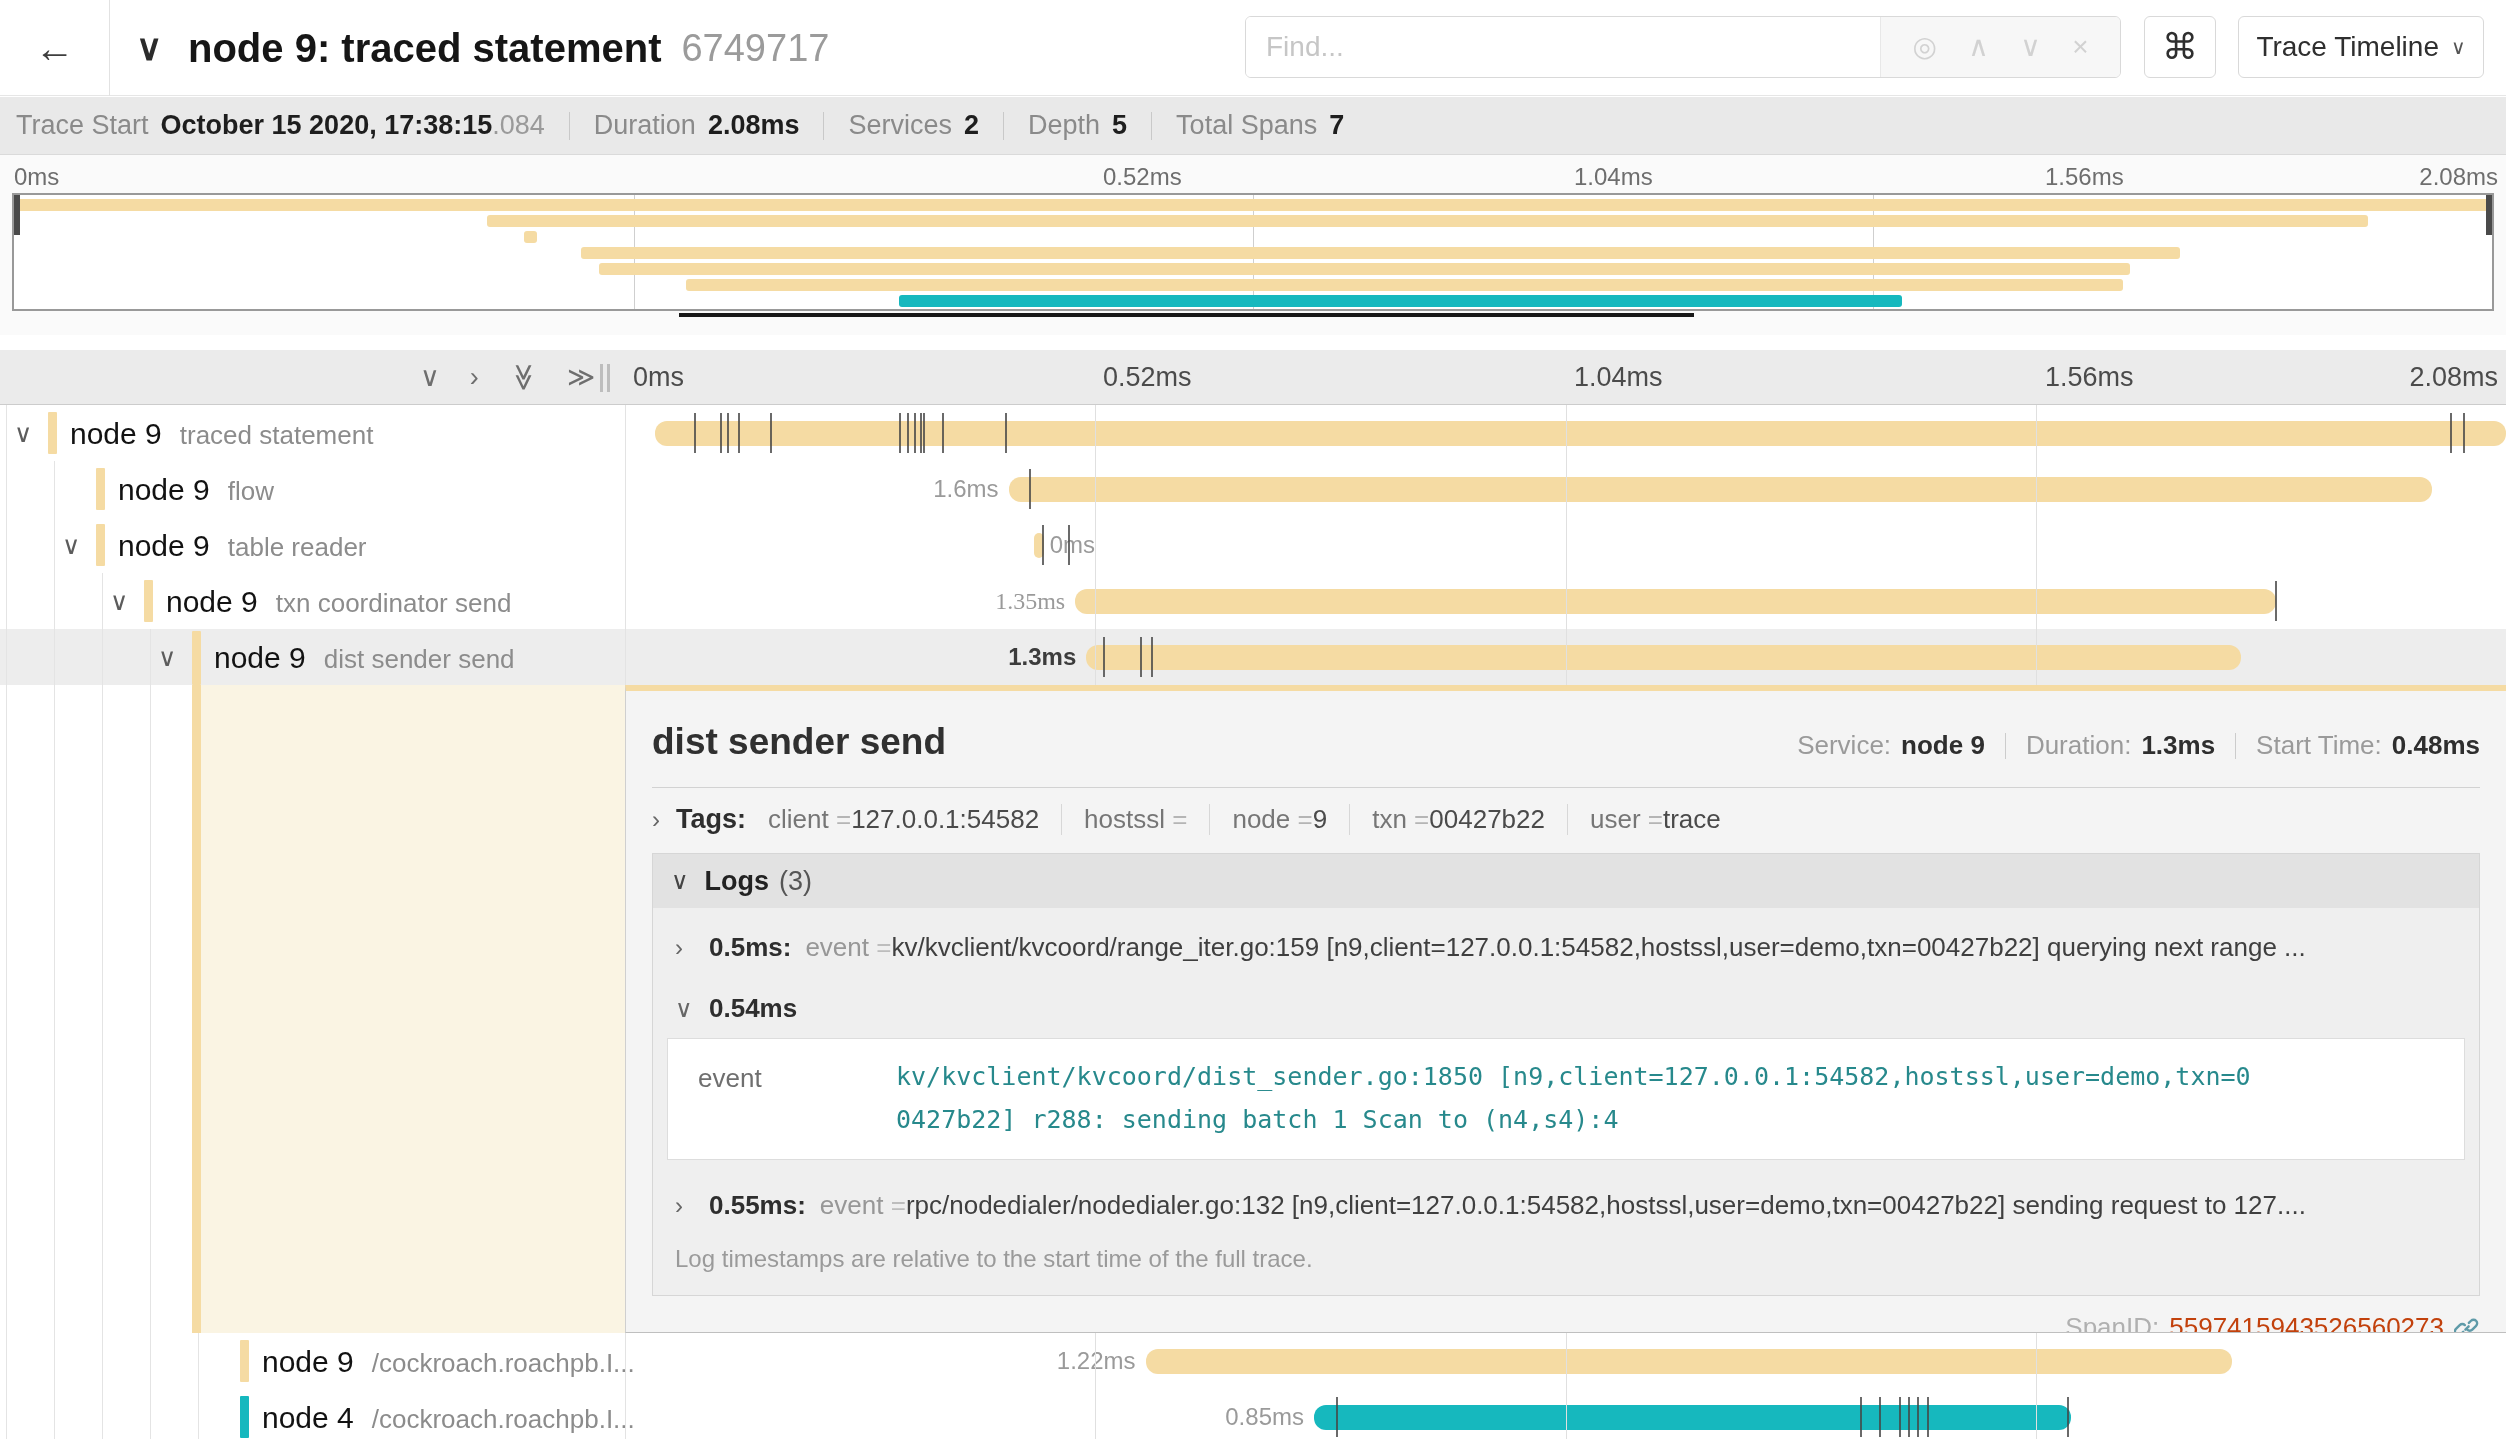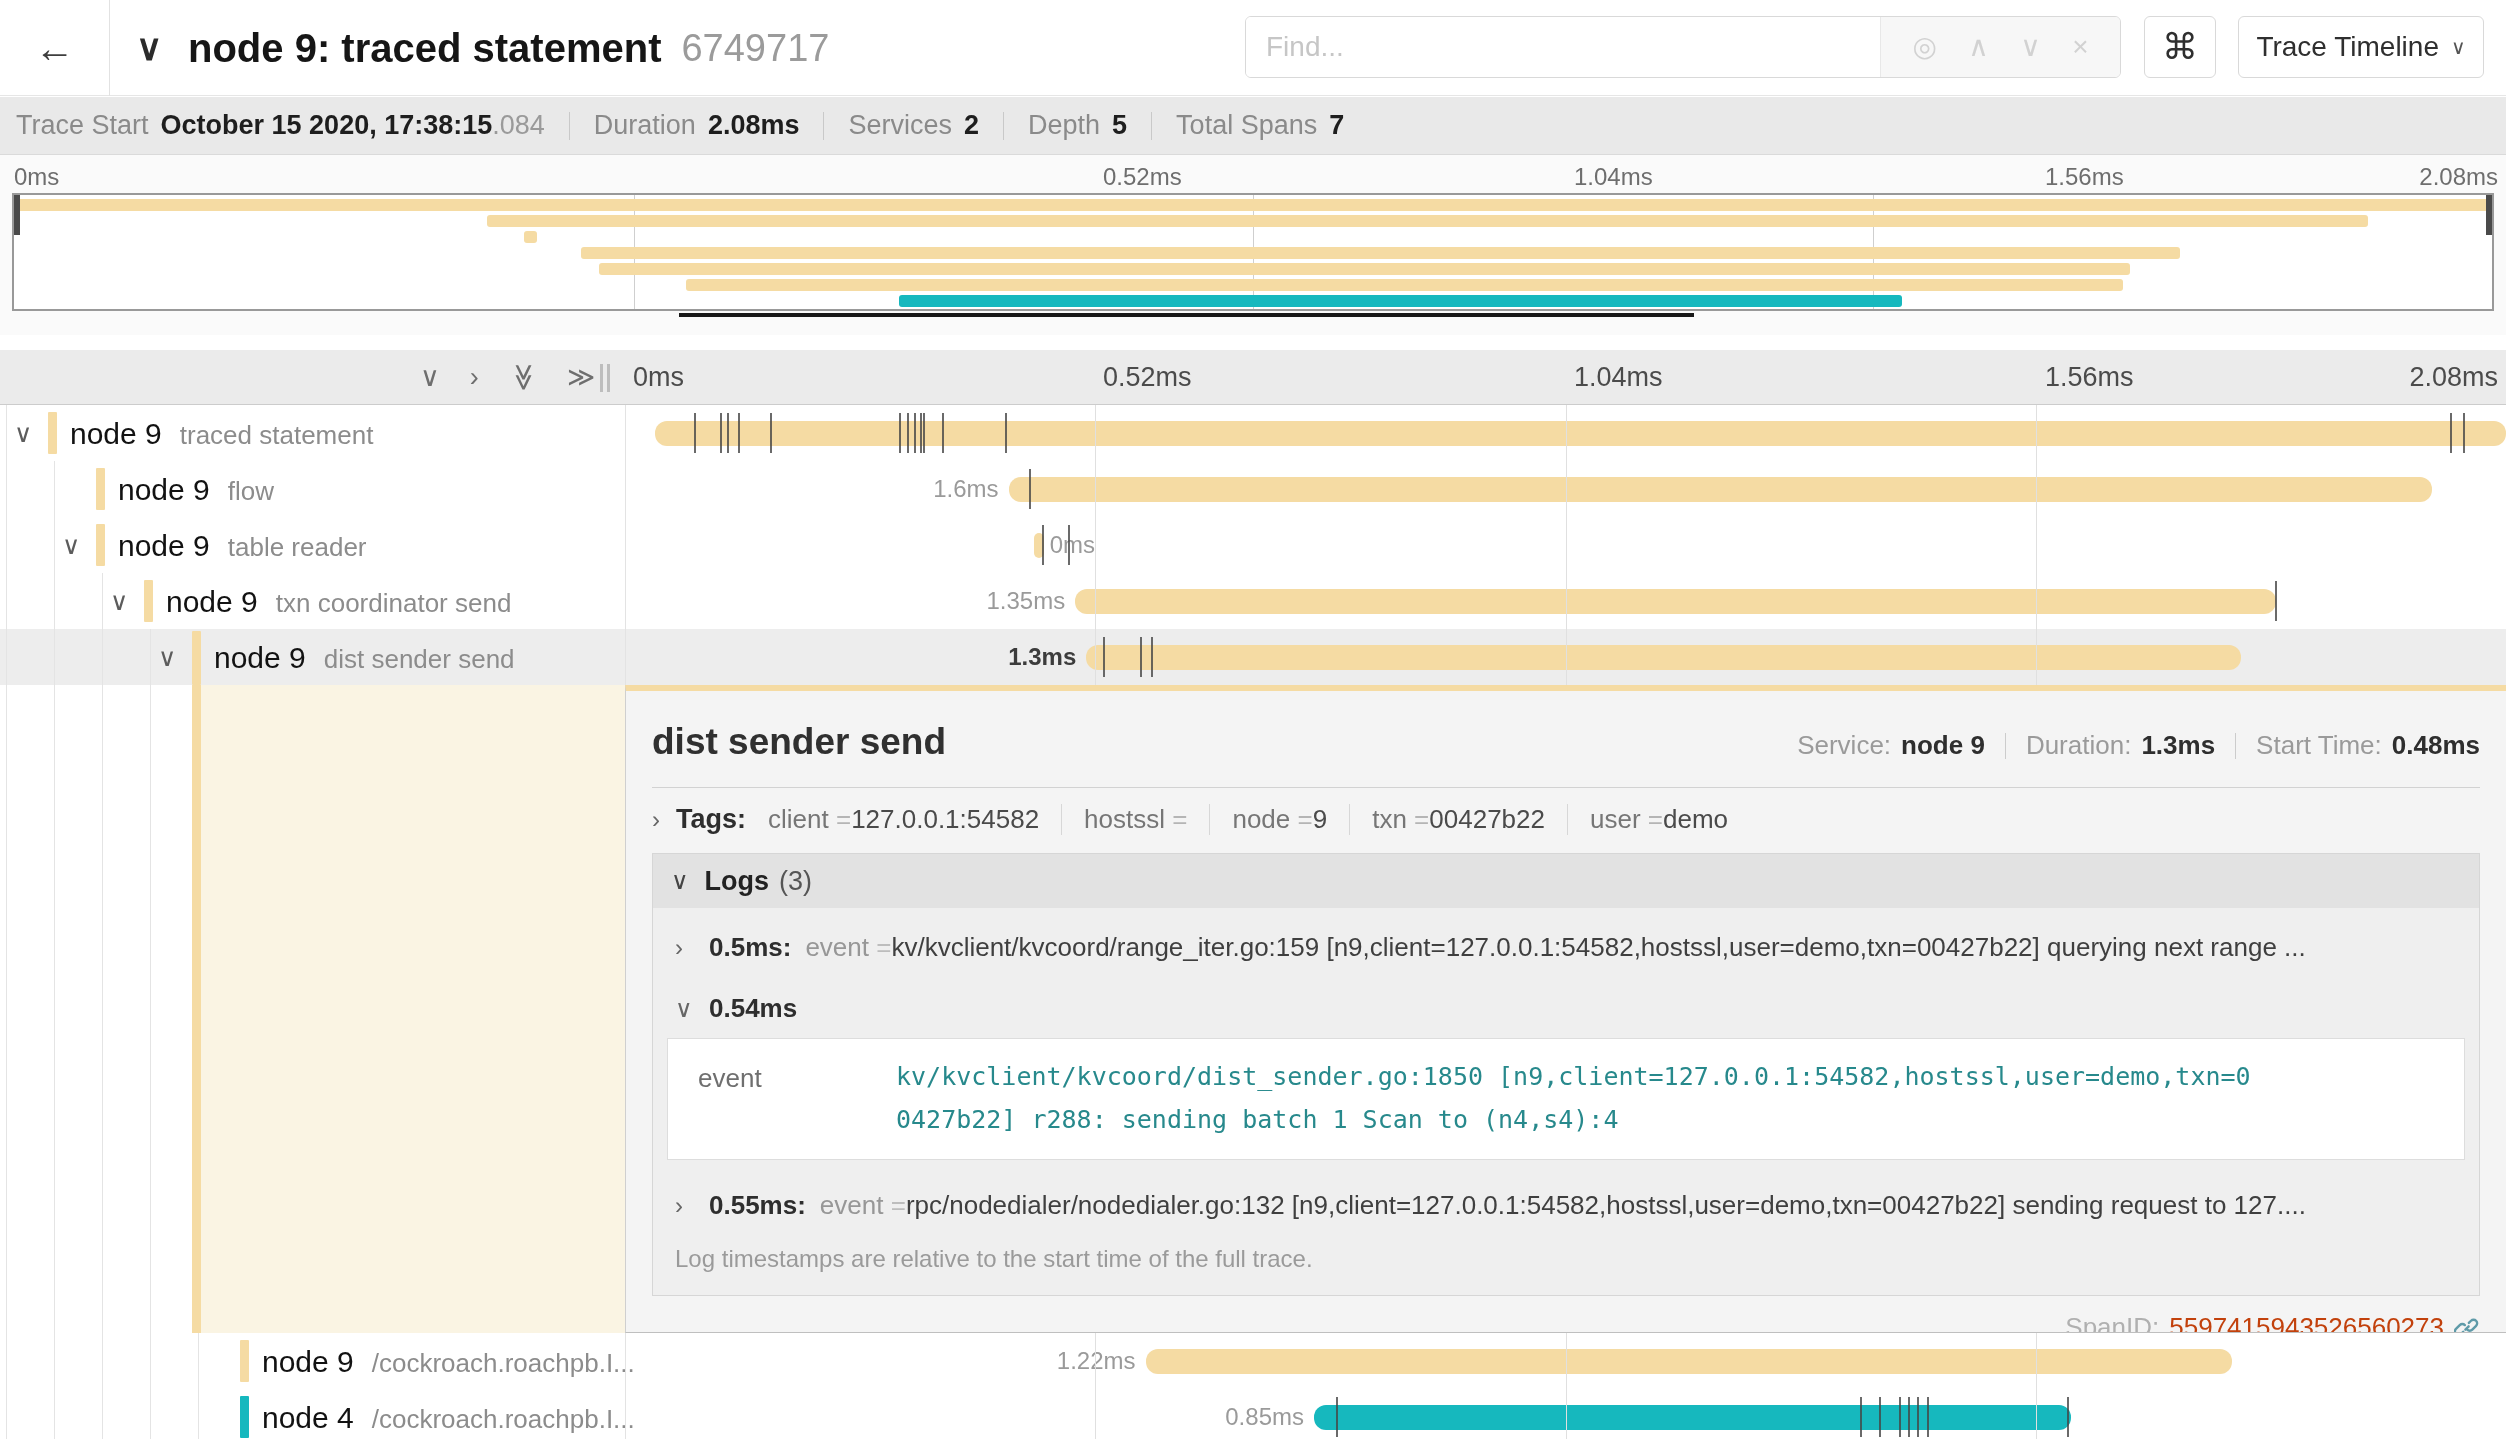--- a/index.html
+++ b/index.html
@@ -284,21 +284,21 @@
         <div class="guide" style="left: 54px;"></div>
         <div class="guide" style="left: 102px;"></div>
         <span class="tchev" style="left: 110px;">∨</span>
         <div class="cbar" style="left: 144px; background: rgb(245, 219, 163);"></div>
         <div class="tname" style="left: 166px;">
           <span class="svc">node 9</span>
           <span class="opn">txn coordinator send</span>
         </div>
         <div class="tl">
           <div class="sbar" style="left: 22.7%; width: max(64.9%, 6px); background: rgb(245, 219, 163);"></div>
-          <span class="durlab" style="right: calc(77.3% + 10px);">1.35ms</span>
+          <span class="durlab" style="right: calc(77.3% + 10px); font-family: Liberation Serif, serif;">1.35ms</span>
           <div class="tick" style="left: 87.5%;"></div>
         </div>
       </div>
       <div class="trow selected">
         <div class="guide" style="left: 6px;"></div>
         <div class="guide" style="left: 54px;"></div>
         <div class="guide" style="left: 102px;"></div>
         <div class="guide" style="left: 150px;"></div>
         <span class="tchev" style="left: 158px;">∨</span>
         <div class="cbar" style="left: 192px; background: rgb(245, 219, 163);"></div>
@@ -354,21 +354,21 @@
           <span class="tag">
             <span class="tagk">node</span>
             <span class="tagv">9</span>
           </span>
           <span class="tag">
             <span class="tagk">txn</span>
             <span class="tagv">00427b22</span>
           </span>
           <span class="tag">
             <span class="tagk">user</span>
-            <span class="tagv">demo</span>
+            <span class="tagv">trace</span>
           </span>
         </div>
     </div>
     <div id="logs-box">
       <div id="logs-head">
         <span id="logs-caret">∨</span>
         <span id="logs-label">Logs</span>
         <span id="logs-count">(3)</span>
       </div>
       <div id="logs-body">

